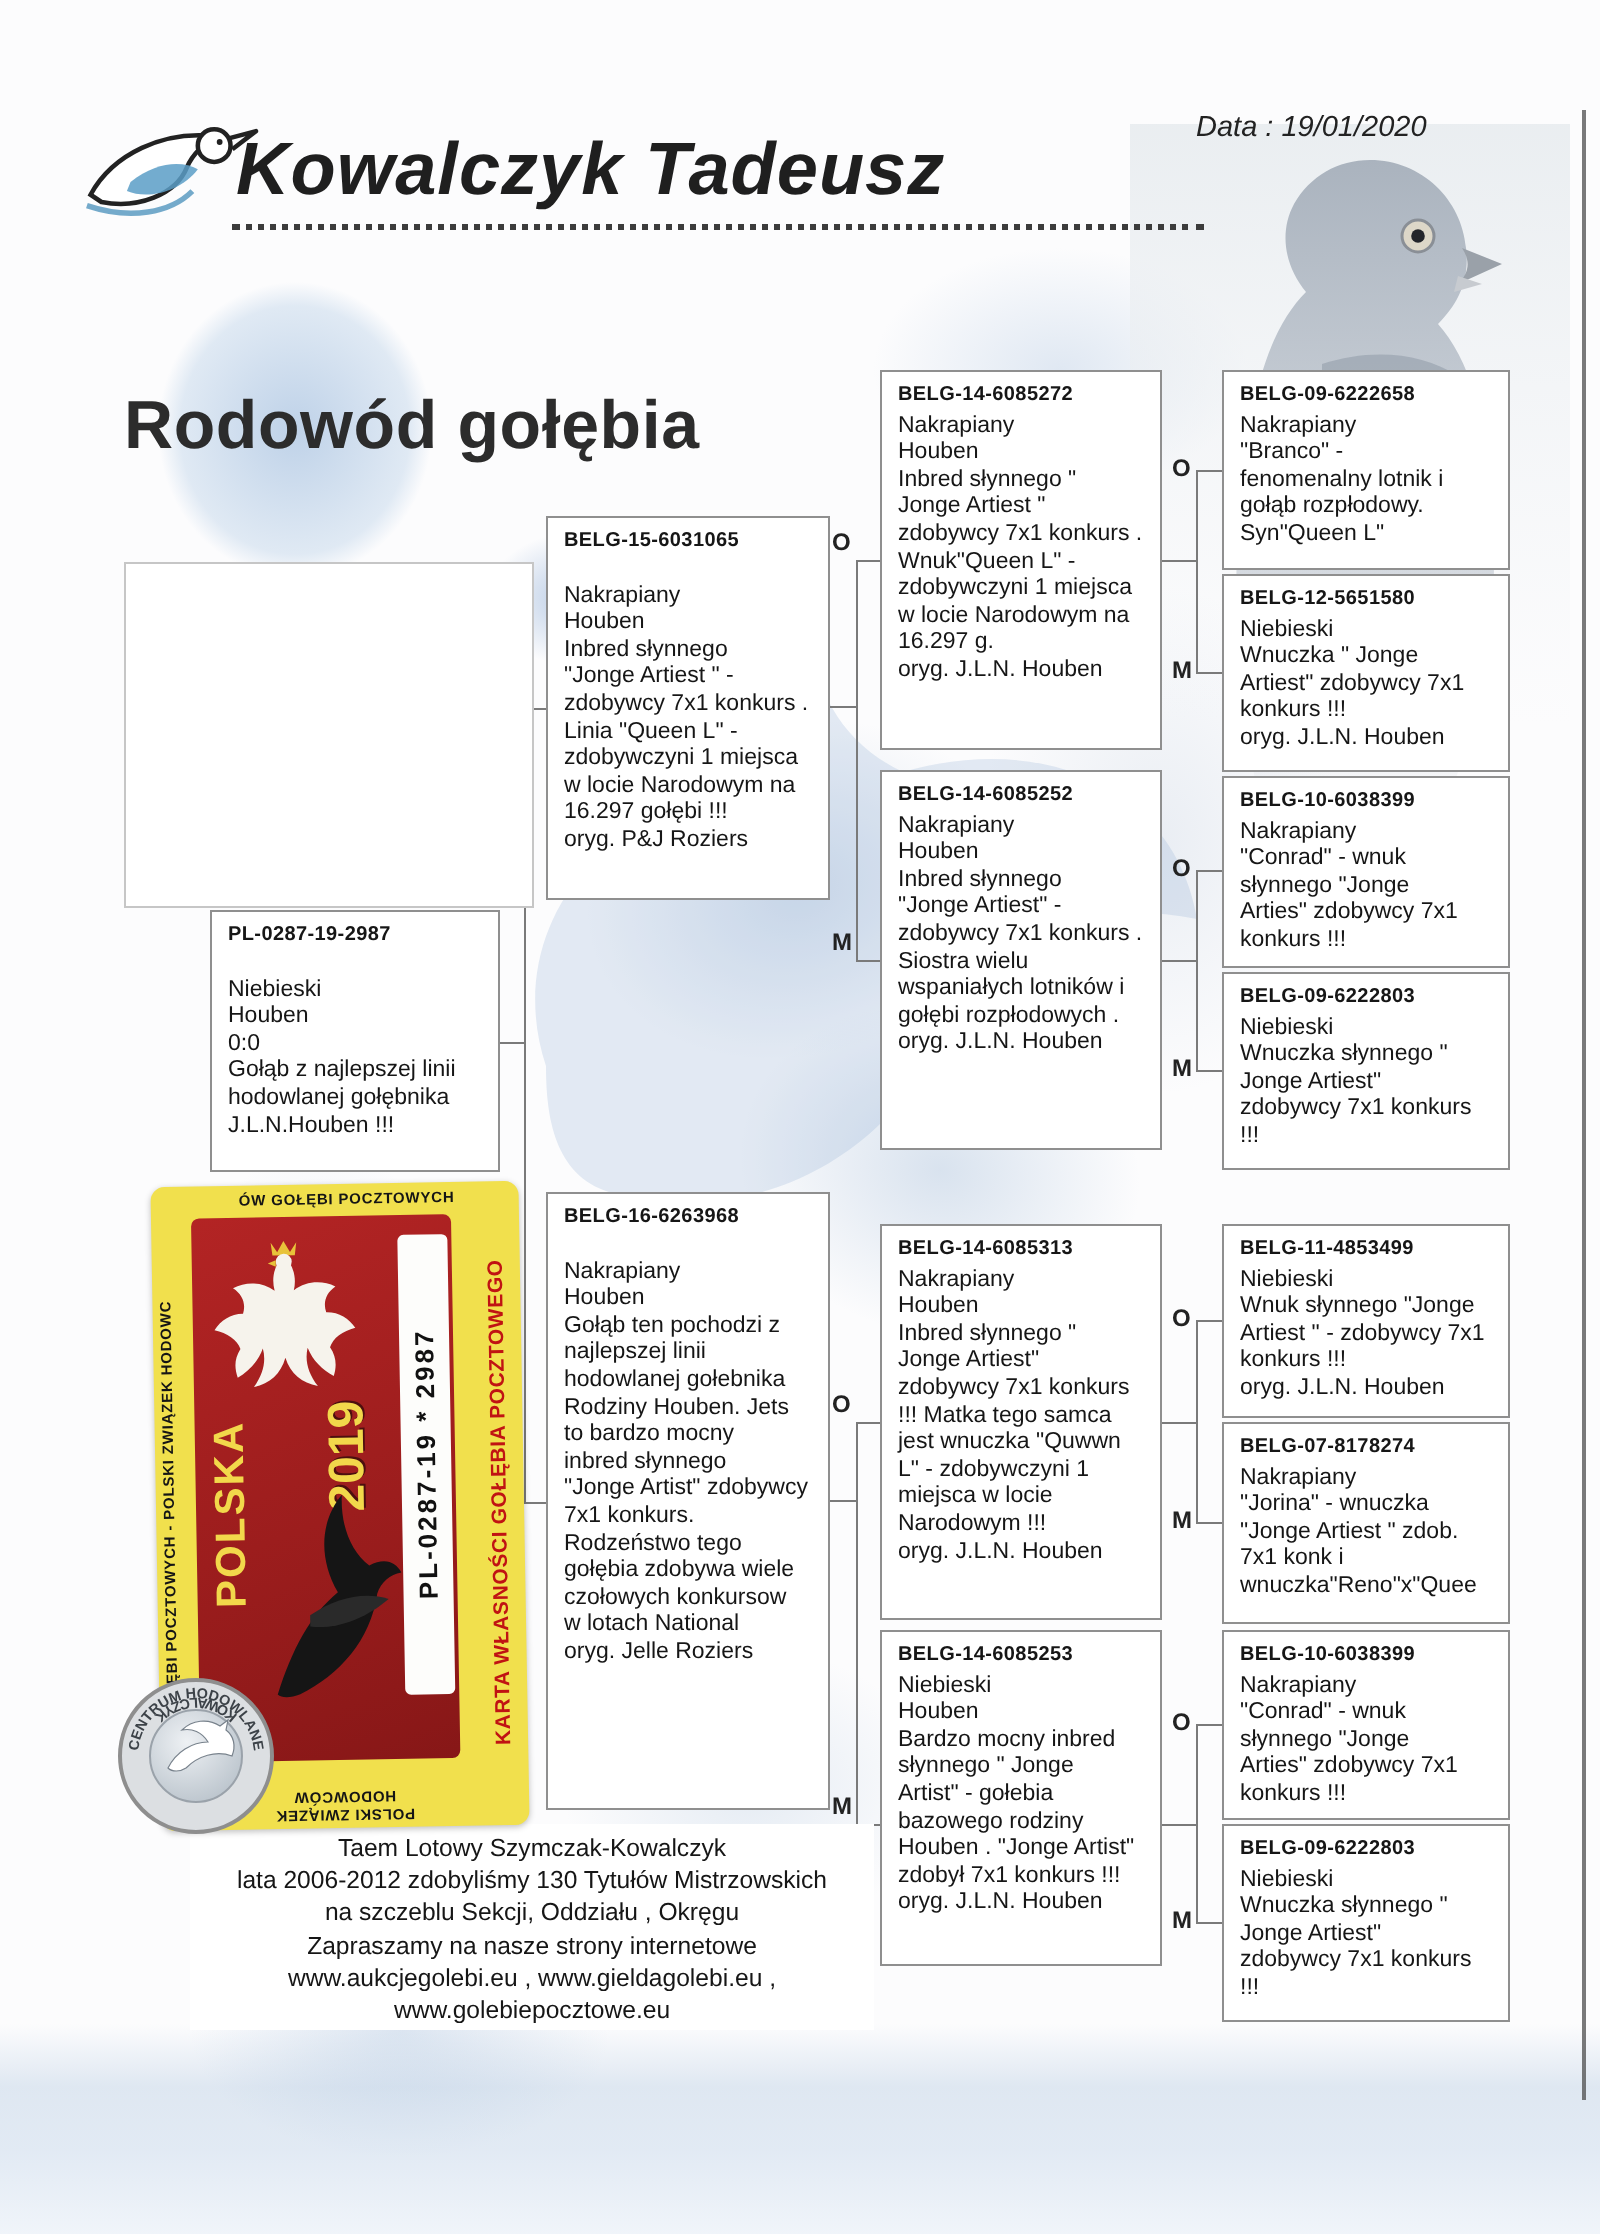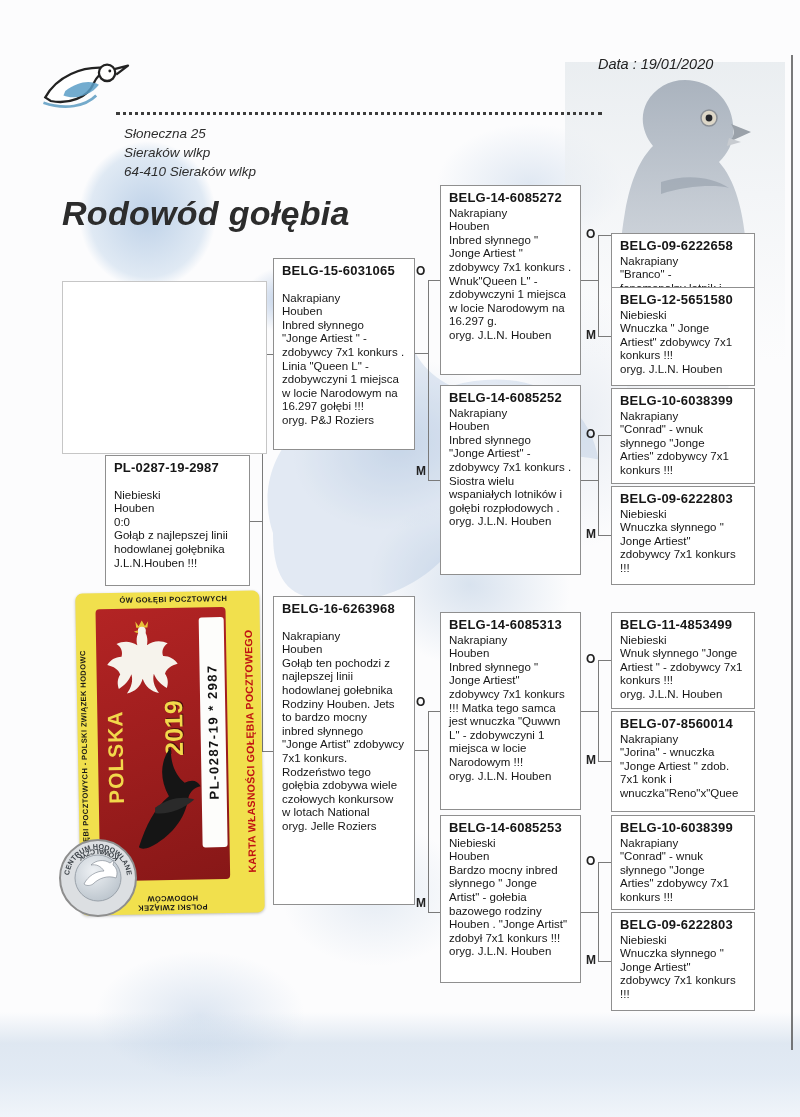--- a/index.html
+++ b/index.html
@@ -19,29 +19,29 @@
     position:absolute;left:118px;top:64px;width:520px;
     font-size:37px;font-weight:bold;font-style:italic;color:#1f1f1f;letter-spacing:.5px;
   }
   .brand-rule{position:absolute;left:116px;top:112px;width:486px;height:0;border-bottom:3px dotted #3c3c3c;}
   .address{
     position:absolute;left:124px;top:124px;font-size:13.5px;font-style:italic;
     line-height:19px;color:#2e2e2e;white-space:pre-line;
   }
   .date{position:absolute;left:598px;top:56px;font-size:14.5px;font-style:italic;color:#222;}
   .doc-title{
-    position:absolute;left:62px;top:194px;font-size:34px;font-weight:bold;font-style:italic;
+    position:absolute;left:62px;top:194px;font-size:34px;font-weight:bold;
     color:#2c2c2c;letter-spacing:.3px;
   }
   
   .box{
     position:absolute;background:#ffffff;border:1px solid #8f8f8f;box-sizing:border-box;
     padding:5px 4px 5px 8px;font-size:11.5px;line-height:13.6px;overflow:hidden;z-index:2;
   }
-  .box .ring{font-weight:bold;font-size:13px;letter-spacing:.2px;}
+  .box .ring{font-weight:bold;font-size:10px;letter-spacing:.2px;}
   .box .info{white-space:pre-line;margin-top:2px;}
   .box.gap .info{margin-top:14px;}
   .photo-box{
     position:absolute;left:62px;top:281px;width:203px;height:171px;background:#fff;
     border:1px solid #c6c6c6;z-index:2;
   }
   .marker{position:absolute;font-size:12px;font-weight:bold;color:#222;z-index:1;}
   .ln{position:absolute;background:#7a7a7a;z-index:1;}
   
   .card{
@@ -125,24 +125,22 @@
   <div class="scanline" style="left:791px;top:55px;width:2px;height:995px;z-index:6;"></div>
 
   <svg class="art" style="left:38px;top:50px;width:100px;height:82px;z-index:2" viewBox="0 0 110 90">
     <path d="M8 52 C20 30 48 16 78 20 C70 24 64 30 61 37 C55 52 34 60 14 56 Z" fill="#ffffff" stroke="#222" stroke-width="2.5"></path>
     <circle cx="76" cy="25" r="9" fill="#ffffff" stroke="#222" stroke-width="2.5"></circle>
     <path d="M84 21 L99 17 L86 27" fill="none" stroke="#222" stroke-width="2.5" stroke-linejoin="round"></path>
     <circle cx="79" cy="23" r="1.6" fill="#222"></circle>
     <path d="M30 45 C44 34 58 33 67 38 C58 50 40 55 28 50 Z" fill="#5b9ec7" opacity=".85"></path>
     <path d="M6 58 C30 66 52 62 64 50" fill="none" stroke="#3a87b5" stroke-width="3" opacity=".7"></path>
   </svg>
+  <div class="brand-name">Kowalczyk Tadeusz</div>
   <div class="brand-rule"></div>
-  <div class="address">Słoneczna 25
-Sieraków wlkp
-64-410 Sieraków wlkp</div>
   <div class="date">Data : 19/01/2020</div>
   <div class="doc-title">Rodowód gołębia</div>
 
   <div class="ln" style="left:262px;top:354px;width:1px;height:397px;"></div>
   <div class="ln" style="left:262px;top:354px;width:11px;height:1px;"></div>
   <div class="ln" style="left:262px;top:751px;width:11px;height:1px;"></div>
   <div class="ln" style="left:250px;top:521px;width:12px;height:1px;"></div>
 
   <div class="ln" style="left:428px;top:280px;width:1px;height:200px;"></div>
   <div class="ln" style="left:428px;top:280px;width:12px;height:1px;"></div>
@@ -282,21 +280,21 @@
 Houben
 Bardzo mocny inbred
 słynnego " Jonge
 Artist" - gołebia
 bazowego rodziny
 Houben . "Jonge Artist"
 zdobył 7x1 konkurs !!!
 oryg. J.L.N. Houben</div>
   </div>
 
-  <div class="box" style="left:611px;top:185px;width:144px;height:100px;margin-top:48px;">
+  <div class="box" style="left:611px;top:185px;width:144px;height:100px;">
     <div class="ring">BELG-09-6222658</div>
     <div class="info">Nakrapiany
 "Branco" -
 fenomenalny lotnik i
 gołąb rozpłodowy.
 Syn"Queen L"</div>
   </div>
 
   <div class="box" style="left:611px;top:287px;width:144px;height:99px;">
     <div class="ring">BELG-12-5651580</div>
@@ -328,21 +326,21 @@
   <div class="box" style="left:611px;top:612px;width:144px;height:97px;">
     <div class="ring">BELG-11-4853499</div>
     <div class="info">Niebieski
 Wnuk słynnego "Jonge
 Artiest " - zdobywcy 7x1
 konkurs !!!
 oryg. J.L.N. Houben</div>
   </div>
 
   <div class="box" style="left:611px;top:711px;width:144px;height:101px;">
-    <div class="ring">BELG-07-8560014</div>
+    <div class="ring">BELG-07-8178274</div>
     <div class="info">Nakrapiany
 "Jorina" - wnuczka
 "Jonge Artiest " zdob.
 7x1 konk i
 wnuczka"Reno"x"Quee</div>
   </div>
 
   <div class="box" style="left:611px;top:815px;width:144px;height:95px;">
     <div class="ring">BELG-10-6038399</div>
     <div class="info">Nakrapiany
@@ -398,14 +396,20 @@
     <circle cx="40" cy="40" r="23" fill="url(#bgseal)" stroke="#9aa2aa" stroke-width="1"></circle>
     <text font-size="7.2" font-weight="bold" fill="#3c4248" font-family="Liberation Sans, DejaVu Sans, sans-serif">
       <textPath href="#arcTop" startOffset="50%" text-anchor="middle">CENTRUM HODOWLANE</textPath>
     </text>
     <text font-size="7.2" font-weight="bold" fill="#3c4248" font-family="Liberation Sans, DejaVu Sans, sans-serif">
       <textPath href="#arcBot" startOffset="50%" text-anchor="middle">KOWALCZYK</textPath>
     </text>
     <path d="M26 46 C30 38 38 33 46 33 C43 28 38 26 33 27 C38 22 46 21 52 25 L56 22 L55 27 C59 30 60 35 58 40 C50 37 41 40 35 46 C32 48 28 48 26 46 Z" fill="#ffffff" stroke="#78828c" stroke-width="0.6"></path>
   </svg>
 
+  <div class="club-box">Taem Lotowy Szymczak-Kowalczyk
+lata 2006-2012  zdobyliśmy  130 Tytułów Mistrzowskich
+na szczeblu Sekcji, Oddziału , Okręgu
+Zapraszamy na nasze strony internetowe
+www.aukcjegolebi.eu  , www.gieldagolebi.eu ,
+www.golebiepocztowe.eu</div>
 
 </div>
 
 </body></html>

